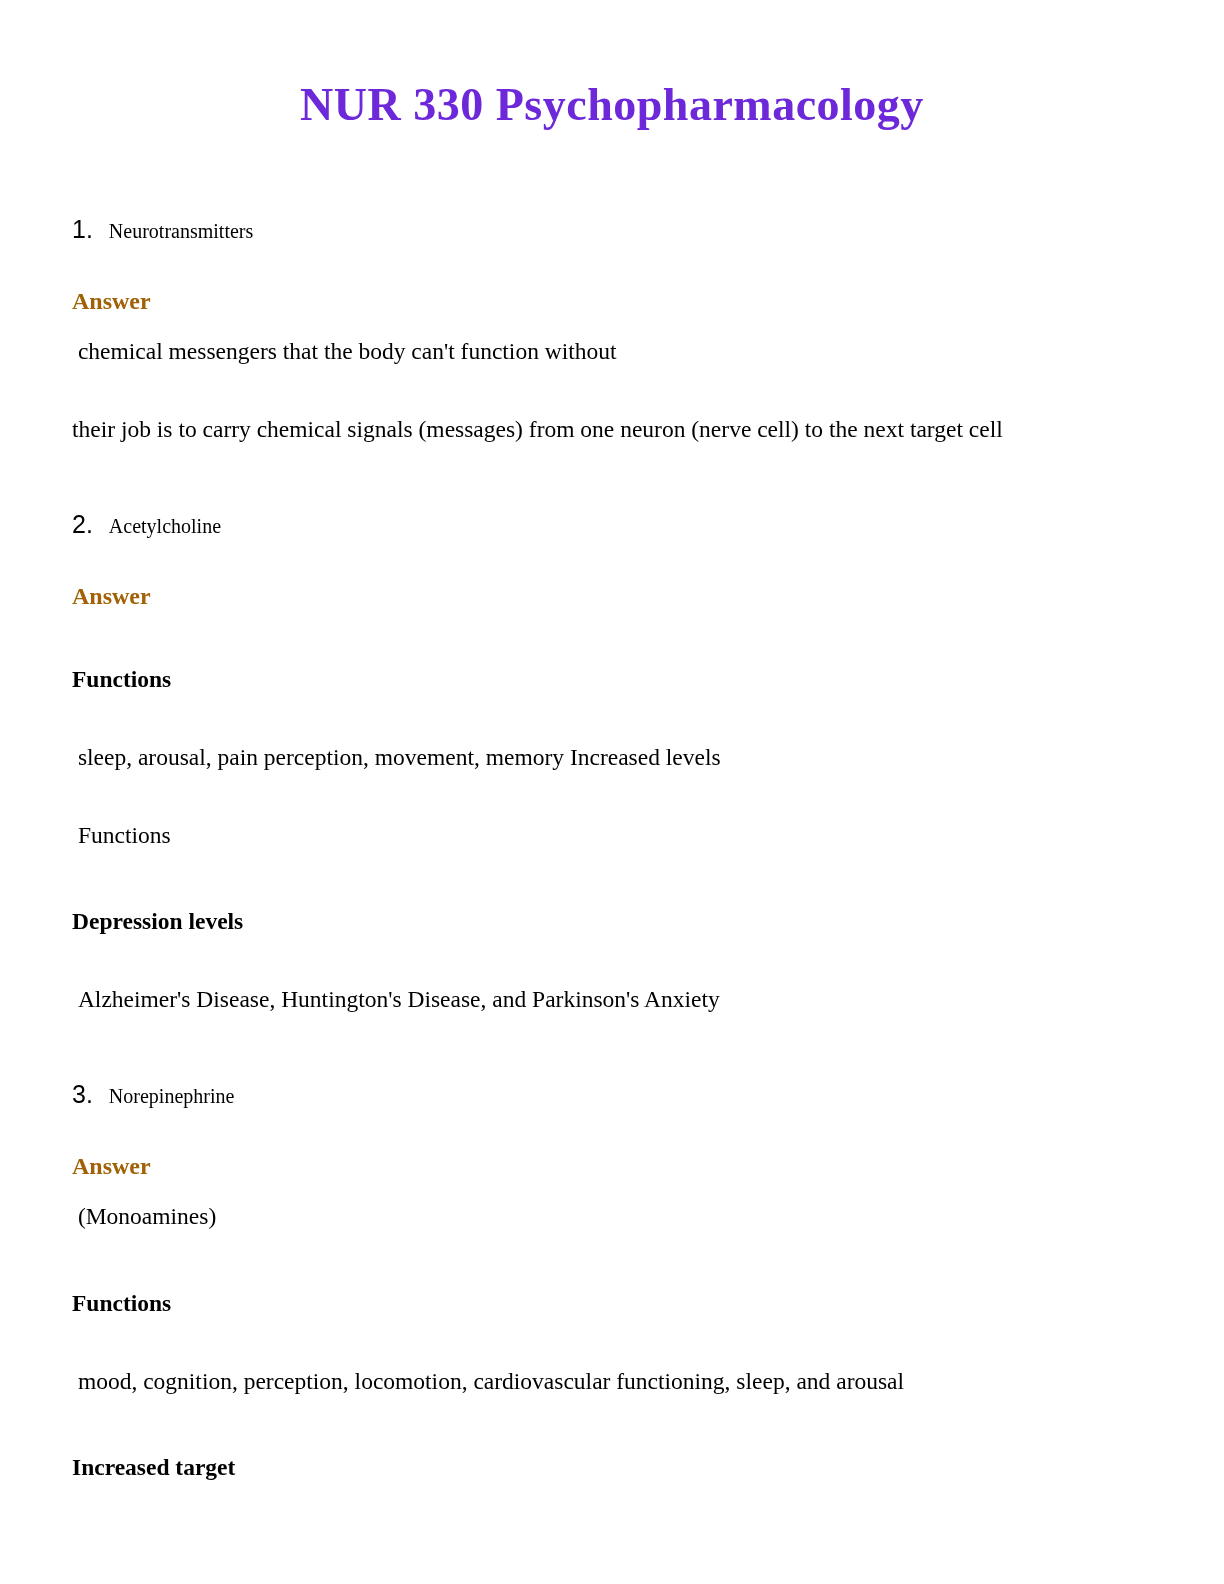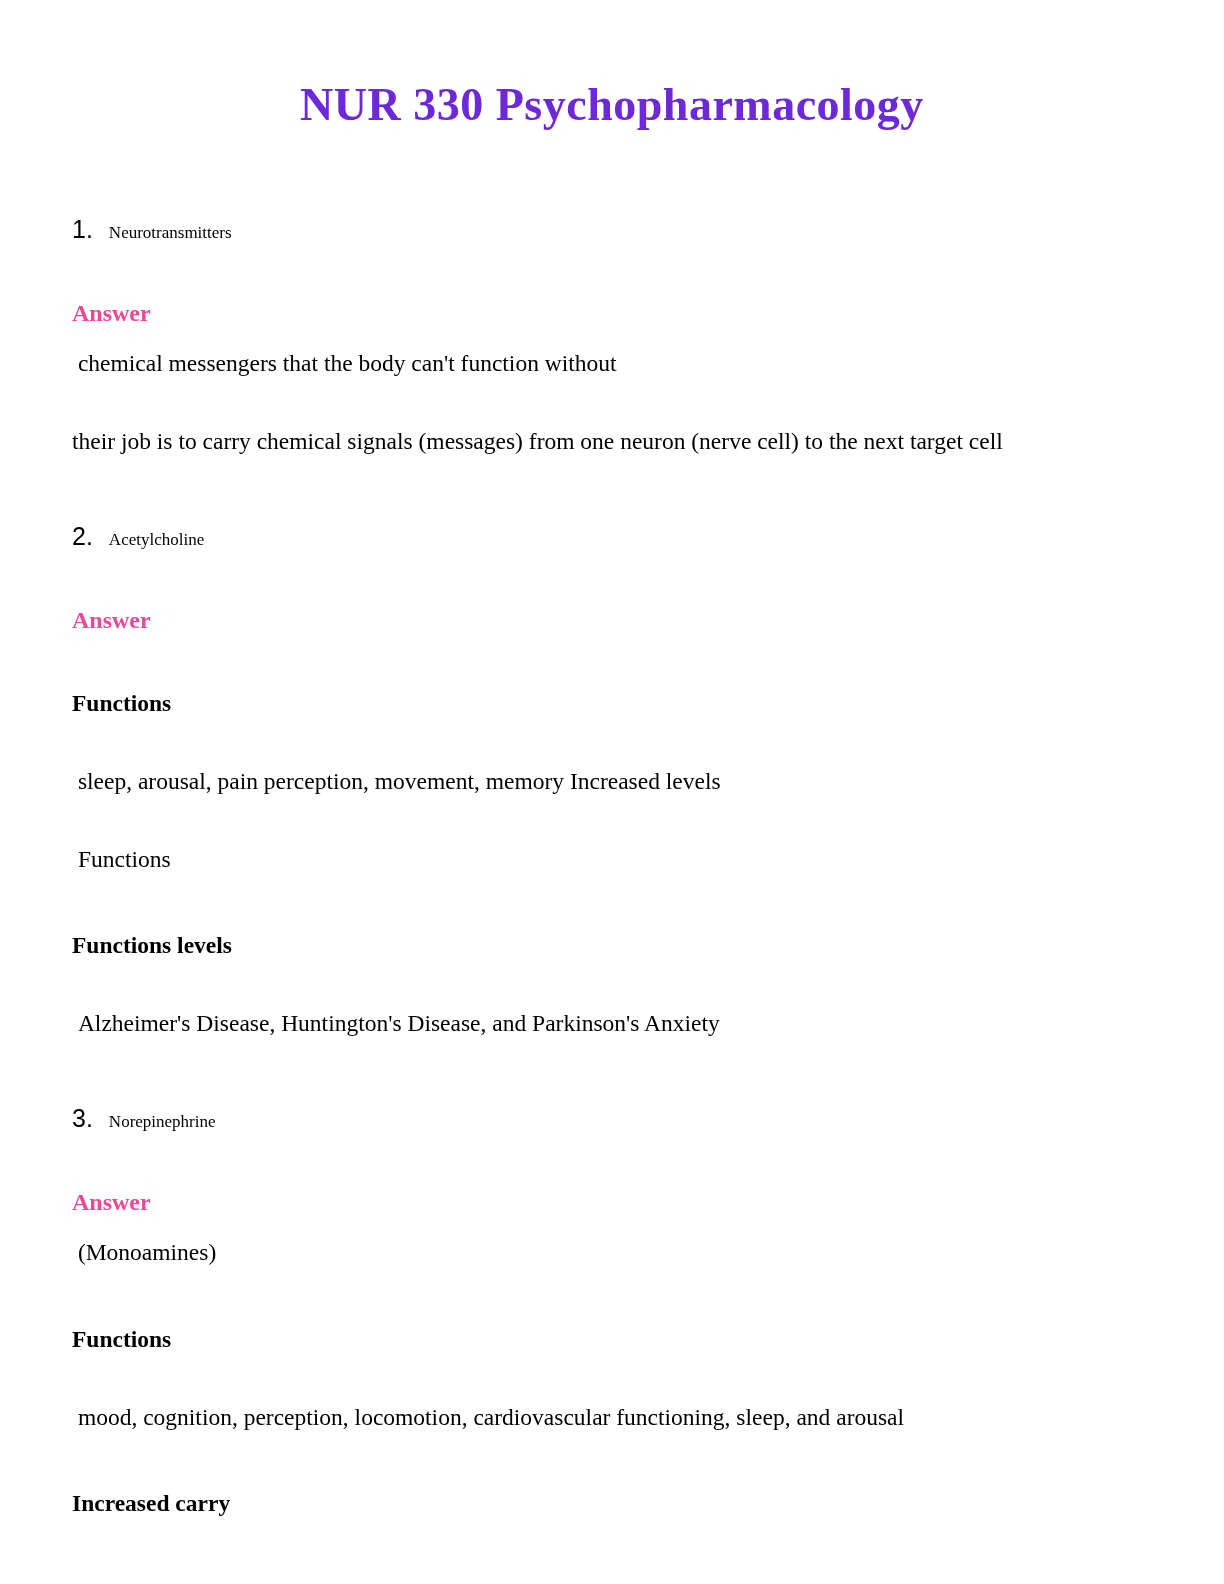--- a/index.html
+++ b/index.html
@@ -34,28 +34,28 @@
   .item-heading.first {
     margin-top: 84px;
   }
   .num {
     font-family: "Liberation Sans", sans-serif;
     font-size: 25px;
     color: #000000;
   }
   .term {
     font-family: "Liberation Serif", serif;
-    font-size: 17px;
+    font-size: 20px;
     text-align: center;
   }
   .answer-label {
-    margin-top: 56px;
+    margin-top: 44px;
     font-size: 24px;
     font-weight: bold;
-    color: #ec4899;
+    color: #a16207;
   }
   .line {
     font-size: 23.5px;
     line-height: 1.45;
     margin: 0;
     white-space: pre-wrap;
     max-width: 1040px;
   }
   .mt-xs { margin-top: 19px; }
   .mt-m  { margin-top: 44px; }
@@ -80,29 +80,29 @@
 
   <section>
     <div class="item-heading">
       <span class="num">2.</span>
       <span class="term">Acetylcholine</span>
     </div>
     <div class="answer-label">Answer</div>
     <p class="line mt-l">Functions</p>
     <p class="line mt-m"> sleep, arousal, pain perception, movement, memory Increased levels</p>
     <p class="line mt-m"> Functions</p>
-    <p class="line mt-l">Functions levels</p>
+    <p class="line mt-l">Depression levels</p>
     <p class="line mt-m"> Alzheimer's Disease, Huntington's Disease, and Parkinson's Anxiety</p>
   </section>
 
   <section>
     <div class="item-heading">
       <span class="num">3.</span>
       <span class="term">Norepinephrine</span>
     </div>
     <div class="answer-label">Answer</div>
     <p class="line mt-xs"> (Monoamines)</p>
     <p class="line mt-l">Functions</p>
     <p class="line mt-m"> mood, cognition, perception, locomotion, cardiovascular functioning, sleep, and arousal</p>
-    <p class="line mt-l">Increased carry</p>
+    <p class="line mt-l">Increased target</p>
   </section>
 
 </div>
 
 </body></html>

